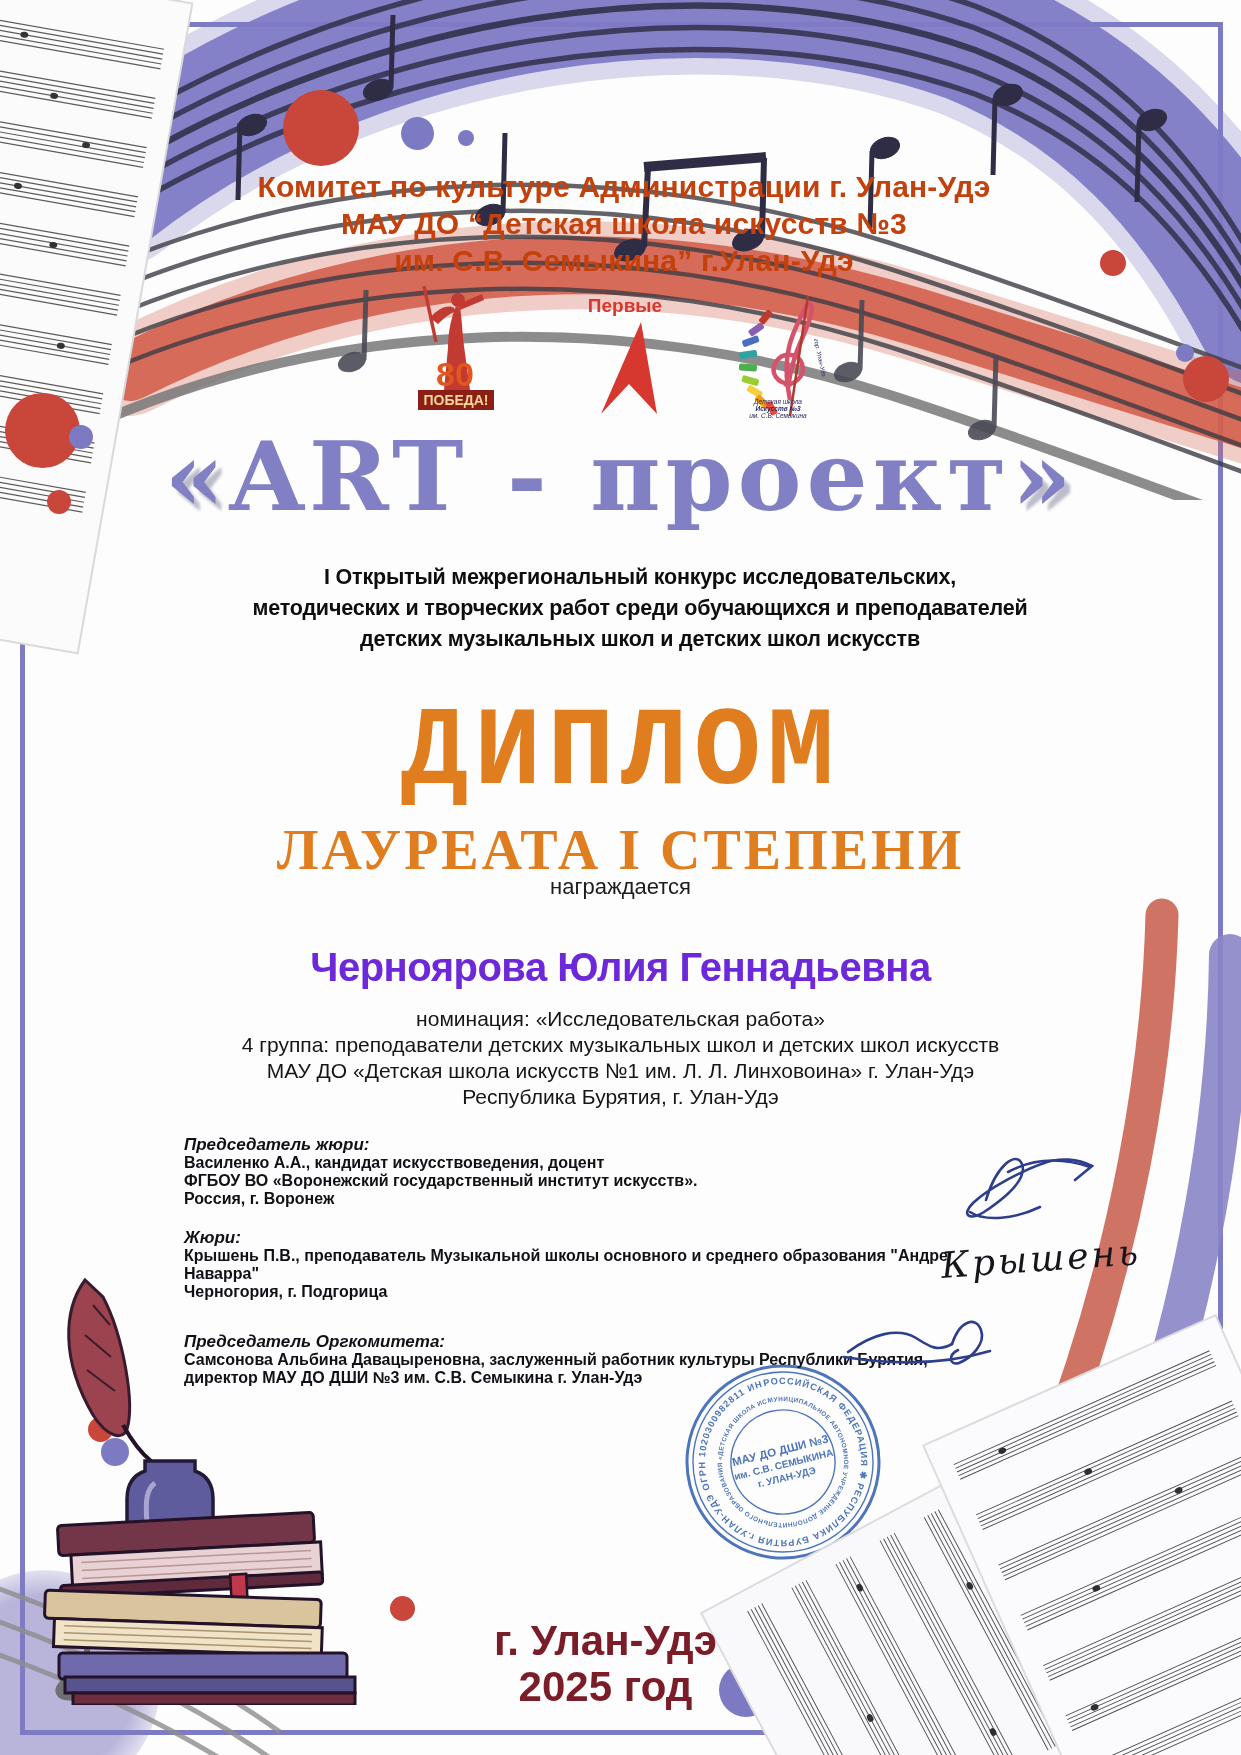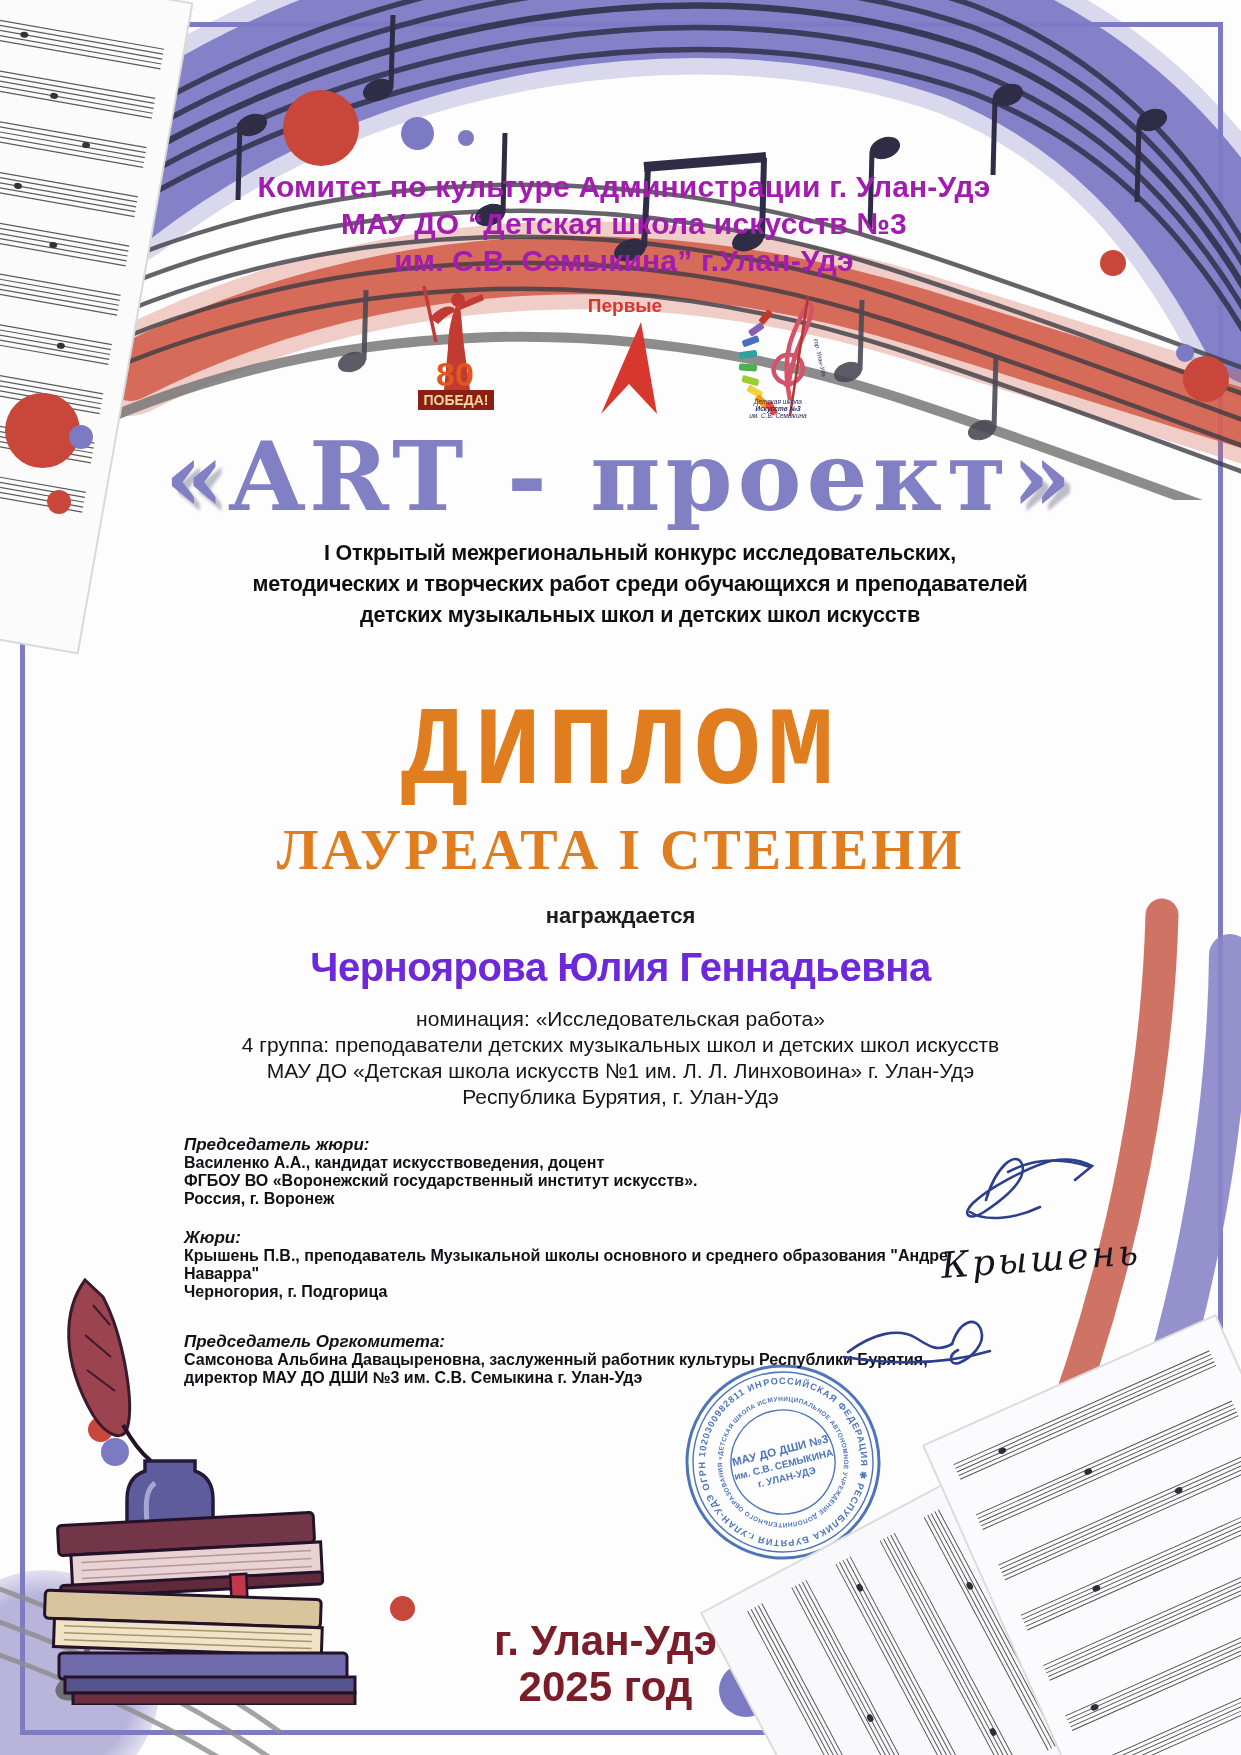--- a/index.html
+++ b/index.html
@@ -4,21 +4,21 @@
 <style>
   html,body{margin:0;padding:0;background:#ffffff;}
   .page{position:relative;width:1241px;height:1755px;overflow:hidden;background:#fdfdfd;
         font-family:"Liberation Sans",sans-serif;}
   .abs{position:absolute;}
   .ctr{left:0;right:0;text-align:center;}
   .frame{position:absolute;left:20px;top:22px;right:18px;bottom:20px;
          border:5px solid #7d7cc3;z-index:2;}
   svg{display:block;}
   .dot{position:absolute;border-radius:50%;}
-  .hdr{color:#a21caf;font-weight:700;font-size:30px;line-height:37px;letter-spacing:.2px;z-index:6;margin-left:7px;}
+  .hdr{color:#c2410c;font-weight:700;font-size:30px;line-height:37px;letter-spacing:.2px;z-index:6;margin-left:7px;}
   .title{color:#8280c5;font-family:"DejaVu Serif","Liberation Serif",serif;font-weight:700;
          font-size:96px;letter-spacing:5px;z-index:6;}
   .title .q{text-shadow:6px 7px 3px rgba(110,110,140,.45);}
   .subtitle{color:#0e0e0e;font-weight:700;font-size:21.5px;line-height:31px;letter-spacing:-.2px;z-index:6;}
   .diploma{color:#e07d1e;font-family:"Liberation Serif","DejaVu Serif",serif;font-weight:700;
            font-size:112px;letter-spacing:6px;z-index:6;}
   .degree{color:#e07d1e;font-family:"Liberation Serif","DejaVu Serif",serif;font-weight:700;
           font-size:56px;letter-spacing:3px;z-index:6;}
   .awarded{color:#1c1c1c;font-size:22px;z-index:6;}
   .recipient{color:#6d28d9;font-weight:700;font-size:40px;letter-spacing:-.5px;z-index:6;}
@@ -255,30 +255,30 @@
       <text x="48" y="123" font-size="6.5" font-weight="bold">Искусств №3</text>
       <text x="48" y="130" font-size="6.5">им. С.В. Семыкина</text>
       <text x="88" y="70" font-size="6" transform="rotate(78 88 70)">гор. Улан-Удэ</text>
     </g>
   </svg>
 
   <div class="abs ctr title" style="top:420px;">
     <span class="q">«</span><span>ART - проект</span><span class="q">»</span>
   </div>
 
-  <div class="abs ctr subtitle" style="top:538px;padding-left:39px;">
+  <div class="abs ctr subtitle" style="top:562px;padding-left:39px;">
     <div>I Открытый межрегиональный конкурс исследовательских,</div>
     <div>методических и творческих работ среди обучающихся и преподавателей</div>
     <div>детских музыкальных школ и детских школ искусств</div>
   </div>
 
   <div class="abs ctr diploma" style="top:690px;font-family:Liberation Mono, monospace;">ДИПЛОМ</div>
   <div class="abs ctr degree" style="top:818px;">ЛАУРЕАТА I СТЕПЕНИ</div>
 
-  <div class="abs ctr awarded" style="top:903px;font-weight:bold;">награждается</div>
+  <div class="abs ctr awarded" style="top:874px;">награждается</div>
   <div class="abs ctr recipient" style="top:945px;">Черноярова Юлия Геннадьевна</div>
 
   <div class="abs ctr details" style="top:1006px;">
     <div>номинация: «Исследовательская работа»</div>
     <div>4 группа: преподаватели детских музыкальных школ и детских школ искусств</div>
     <div>МАУ ДО «Детская школа искусств №1 им. Л. Л. Линховоина» г. Улан-Удэ</div>
     <div>Республика Бурятия, г. Улан-Удэ</div>
   </div>
 
   <div class="abs jury" style="left:184px;top:1136px;">

